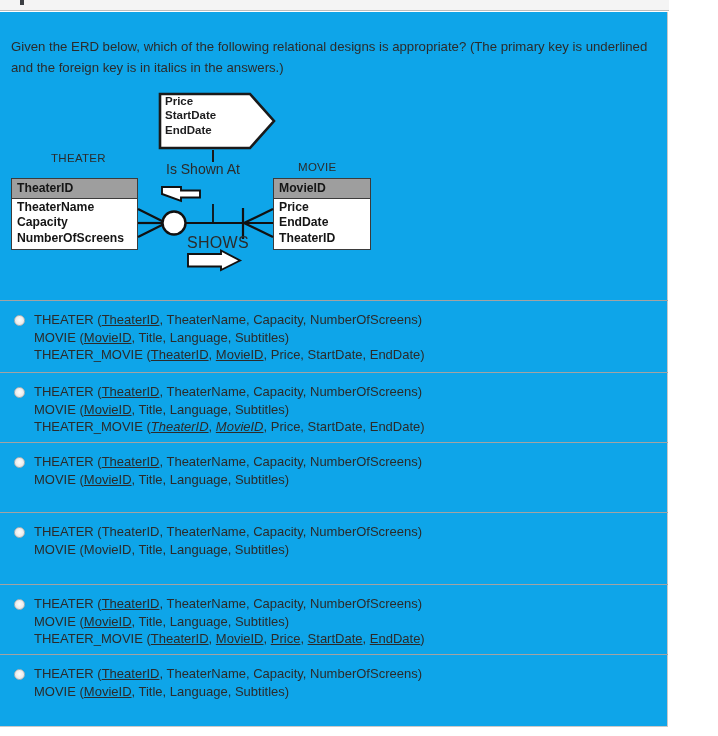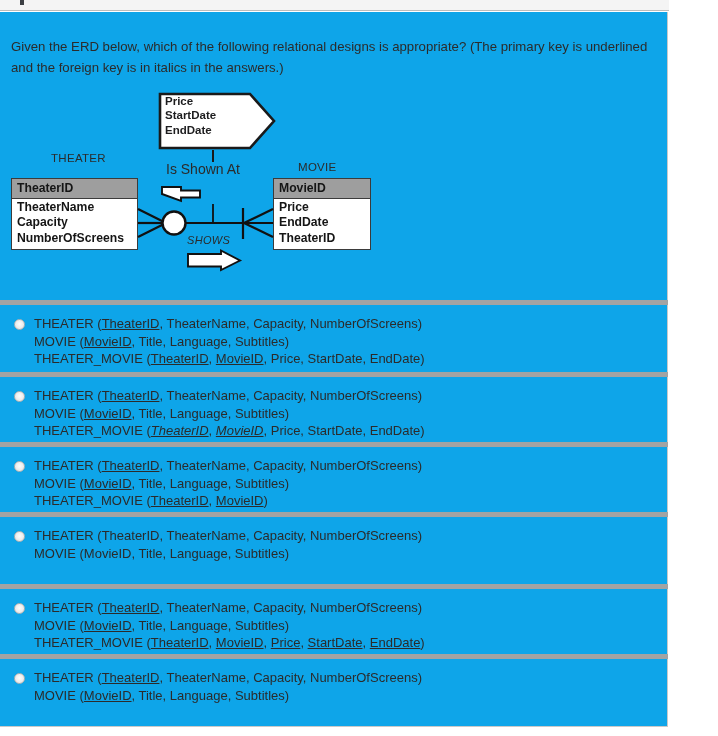--- a/index.html
+++ b/index.html
@@ -130,35 +130,34 @@
   #connectors {
     position: absolute;
     left: 0; top: 0;
     width: 400px; height: 215px;
     pointer-events: none;
   }
 
   #shows-label {
     position: absolute;
     left: 187px; top: 152px;
-    font-size: 11px;
+    font-size: 16px;
     letter-spacing: .3px;
     color: #2b2b2b;
-    font-style: italic;
   }
 
   
   #options {
     position: absolute;
     left: 0; top: 288px;
     width: 668px;
   }
   .option {
     position: relative;
-    border-top: 5px solid #a3a3a3;
+    border-top: 1px solid #a3a3a3;
     padding: 10px 0 10px 0;
     min-height: 48px;
     box-sizing: border-box;
   }
   .option:last-child { border-bottom: none; }
   .radio {
     position: absolute;
     left: 14px; top: 14px;
     width: 11px; height: 11px;
     border-radius: 50%;
@@ -277,21 +276,20 @@
           <div><span>THEATER (</span><span class="u">TheaterID</span><span>, TheaterName, Capacity, NumberOfScreens)</span></div>
           <div><span>MOVIE (</span><span class="u">MovieID</span><span>, Title, Language, Subtitles)</span></div>
           <div><span>THEATER_MOVIE (</span><span class="ui">TheaterID</span><span>, </span><span class="ui">MovieID</span><span>, Price, StartDate, EndDate)</span></div>
         </div>
     </div>
     <div class="option" id="opt-3">
       <span class="radio"></span>
       <div class="option-lines">
           <div><span>THEATER (</span><span class="u">TheaterID</span><span>, TheaterName, Capacity, NumberOfScreens)</span></div>
           <div><span>MOVIE (</span><span class="u">MovieID</span><span>, Title, Language, Subtitles)</span></div>
-          <div><span>THEATER_MOVIE (</span><span class="u">TheaterID</span><span>, </span><span class="u">MovieID</span><span>)</span></div>
         </div>
     </div>
     <div class="option" id="opt-4">
       <span class="radio"></span>
       <div class="option-lines">
           <div><span>THEATER (TheaterID, TheaterName, Capacity, NumberOfScreens)</span></div>
           <div><span>MOVIE (MovieID, Title, Language, Subtitles)</span></div>
         </div>
     </div>
     <div class="option" id="opt-5">

